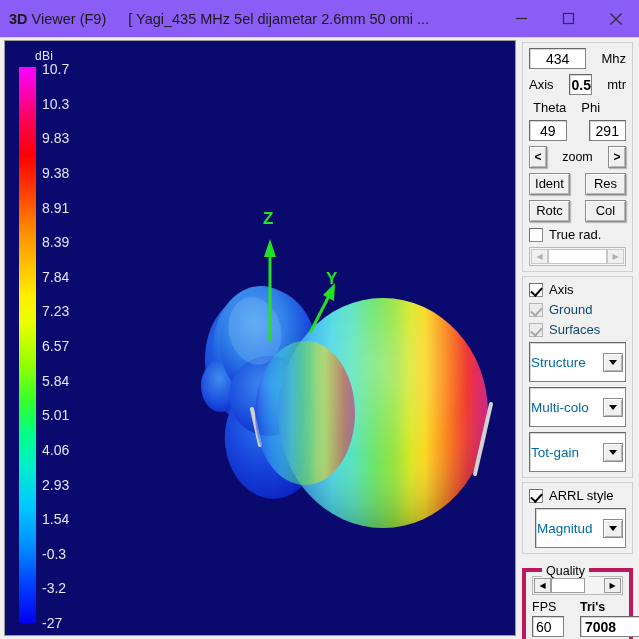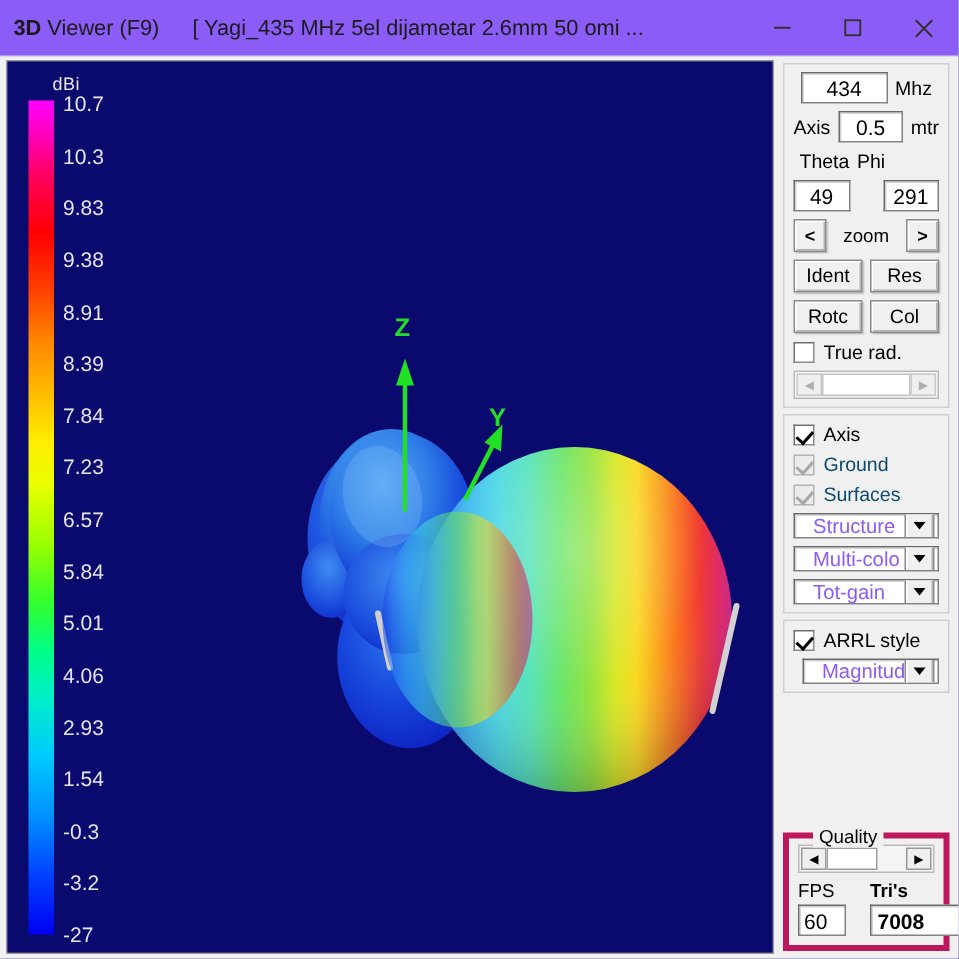--- a/index.html
+++ b/index.html
@@ -65,33 +65,33 @@
 
   
   .sidebar {
     flex:1 1 auto; display:flex; flex-direction:column;
     padding:4px 5px 4px 6px; background:#f0f0f0; gap:4px; min-width:0;
   }
   .grp {
     border:1px solid #cfcfcf; background:#f0f0f0;
     padding:5px 6px; display:flex; flex-direction:column; gap:5px;
   }
-  .row { display:flex; align-items:center; gap:5px; }
+  .row { display:flex; align-items:center; gap:15px; }
   .lbl { font-size:13px; color:#000; white-space:nowrap; }
   .lbl-sm { font-size:12.5px; color:#000; white-space:nowrap; }
 
   .field {
     background:#ffffff; border:1px solid #828282;
     border-top-color:#696969; border-left-color:#696969;
     box-shadow:inset 1px 1px 0 #d4d4d4;
     font-size:14px; color:#000; text-align:center;
     padding:1px 2px; height:21px; line-height:18px; min-width:0;
   }
   .f-freq { width:58px; }
-  .f-axis { width:45px; }
+  .f-axis { width:45px;font-weight:bold; }
   .f-tp { width:47px; }
   .f-fps { width:32px; text-align:left; padding-left:3px; }
   .f-tris { width:62px; text-align:left; padding-left:4px; }
 
   .btn {
     background:#f0f0f0; border:1px solid #8c8c8c;
     box-shadow:inset 1px 1px 0 #ffffff, inset -1px -1px 0 #b5b5b5, 1px 1px 1px rgba(0,0,0,.22);
     font-size:13px; color:#000; text-align:center;
     height:22px; line-height:20px; padding:0 4px; white-space:nowrap;
   }
@@ -121,25 +121,25 @@
     width:17px; height:15px; flex:0 0 17px; background:#efefef;
     border:1px solid #c8c8c8; display:flex; align-items:center; justify-content:center;
     font-size:8px; color:#b0b0b0;
   }
   .sc-track { flex:1 1 auto; height:15px; background:#f4f4f4; display:flex; }
   .sc-thumb { background:#ffffff; border:1px solid #c4c4c4; height:15px; }
   .scroll.q .sc-btn { color:#000; border-color:#9a9a9a; }
   .scroll.q .sc-thumb { border-color:#9c9c9c; }
 
   .sel {
-    display:flex; align-items:center; height:17px;
+    display:flex; align-items:center; height:40px;
     background:#ffffff; border:1px solid #828282;
     border-top-color:#696969; border-left-color:#696969;
     box-shadow:inset 1px 1px 0 #d4d4d4;
-    font-size:13.5px; color:#8b5cf6; padding-left:12px; overflow:hidden;
+    font-size:13.5px; color:#0369a1; padding-left:1px; overflow:hidden;
   }
   .sel span.txt { flex:1 1 auto; white-space:nowrap; overflow:hidden; }
   .sel .arrowbox {
     width:20px; height:19px; flex:0 0 20px; margin:1px 2px 1px 0;
     background:#f0f0f0; border:1px solid #8c8c8c;
     box-shadow:inset 1px 1px 0 #ffffff, inset -1px -1px 0 #b5b5b5;
     display:flex; align-items:center; justify-content:center;
   }
   .caret { width:0; height:0; border-left:4px solid transparent; border-right:4px solid transparent; border-top:5px solid #000; }
 

